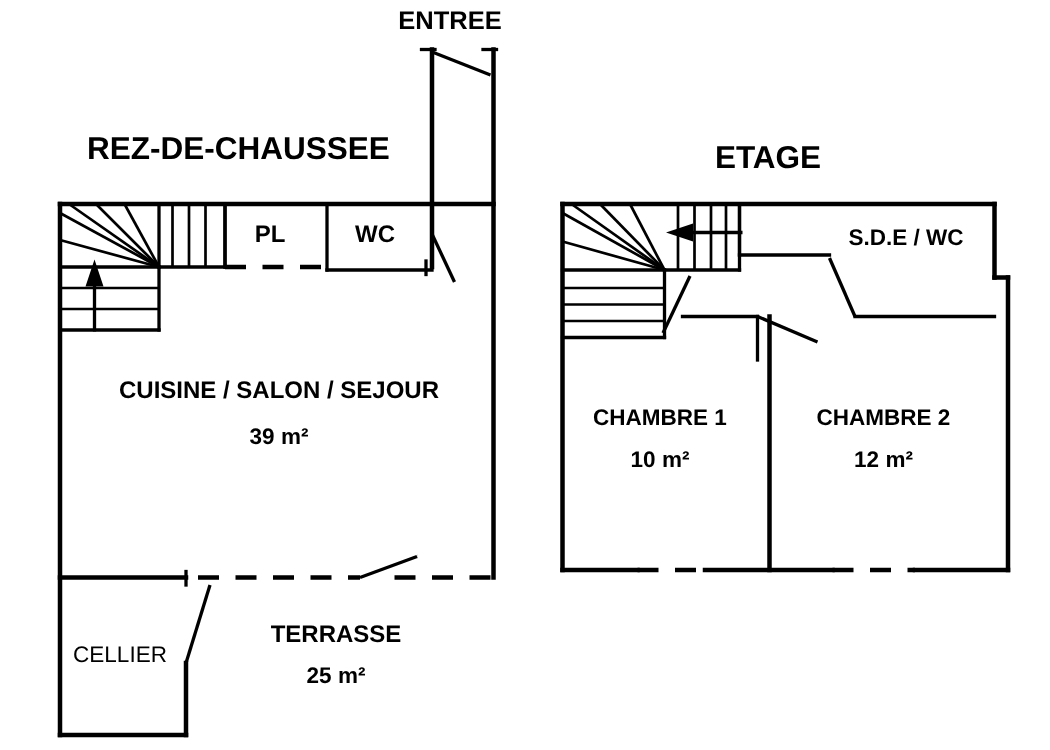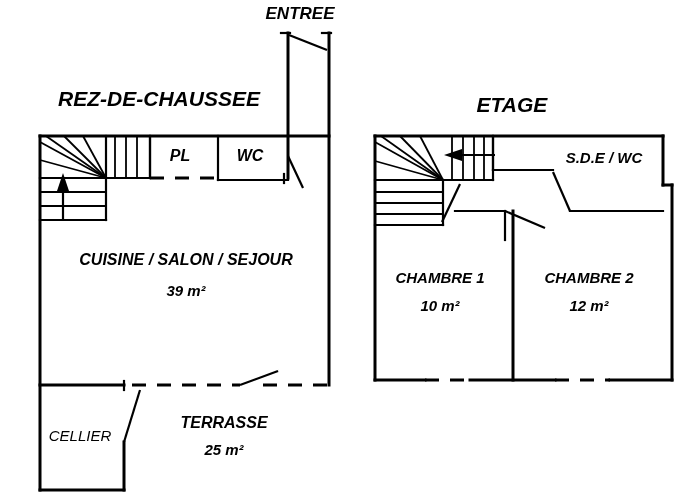--- a/index.html
+++ b/index.html
@@ -15,21 +15,20 @@
     overflow: hidden;
     font-family: "Liberation Sans", sans-serif;
     color: #000000;
   }
   #plan-root {
     position: absolute;
     left: 0;
     top: 0;
     width: 700px;
     height: 500px;
-    font-style: italic;
   }
   svg.plan-svg {
     display: block;
     width: 700px;
     height: 500px;
   }
   .wall {
     stroke: #000000;
     stroke-width: 3;
     fill: none;

